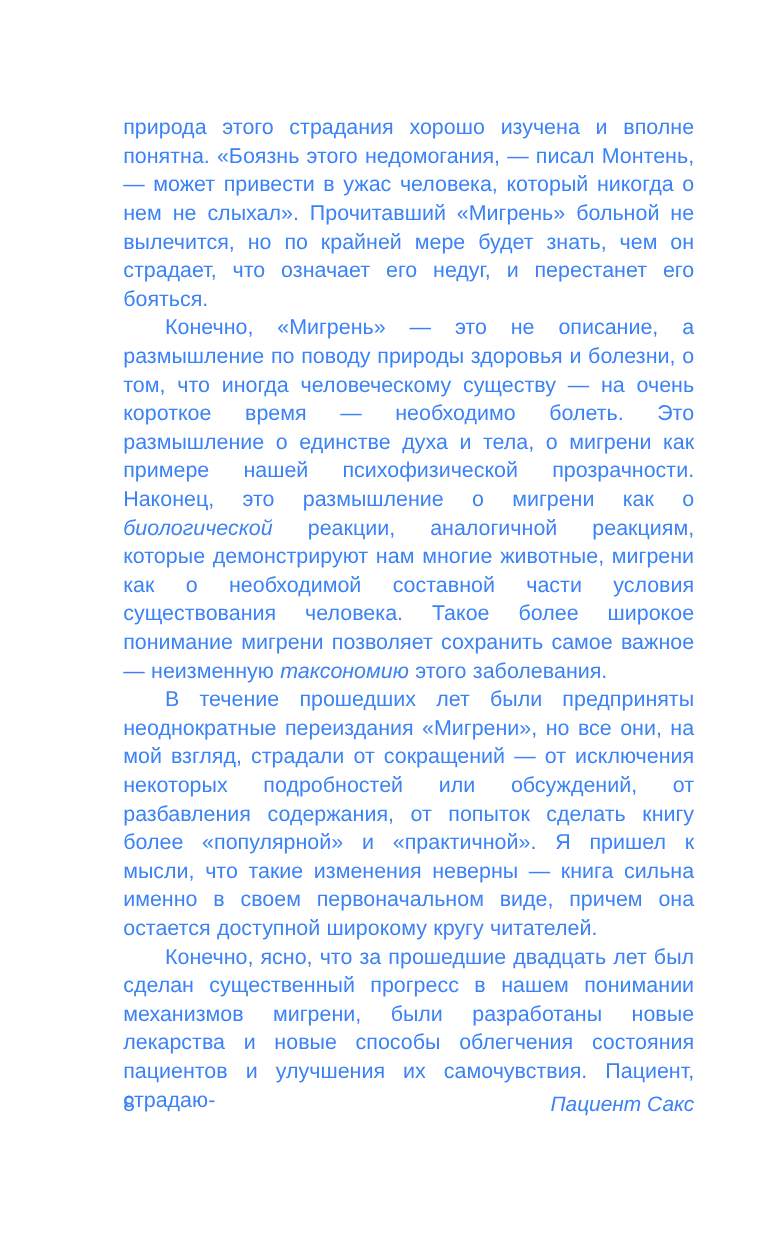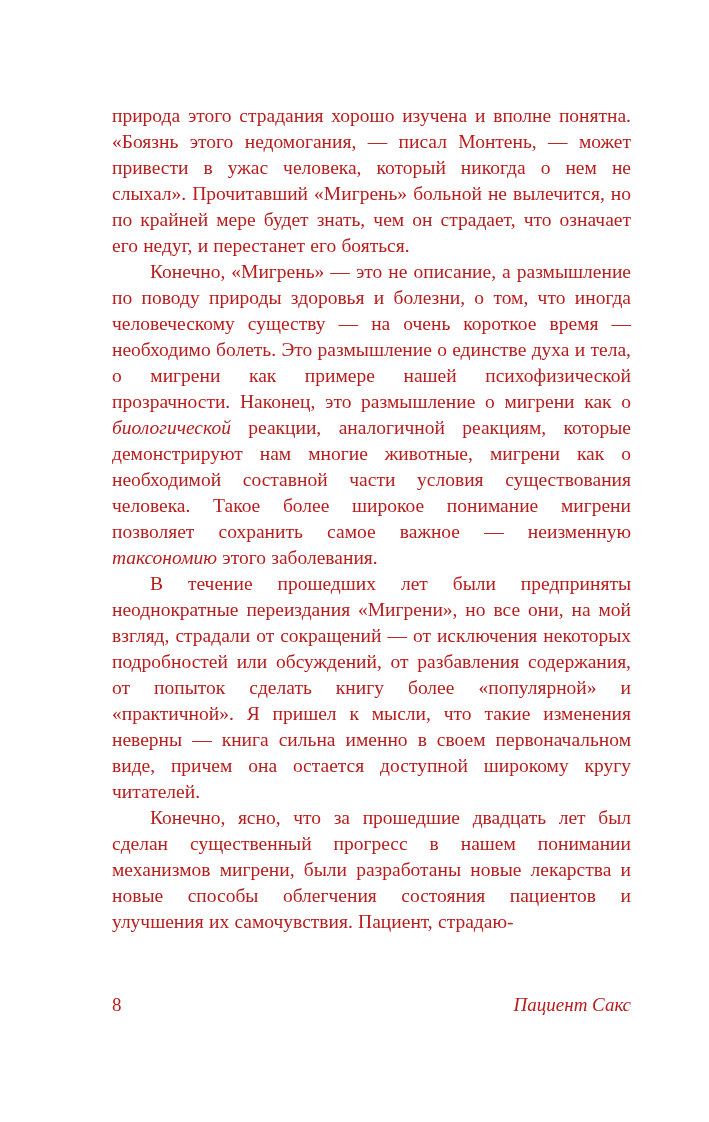--- a/index.html
+++ b/index.html
@@ -5,22 +5,22 @@
   html, body {
     margin: 0;
     padding: 0;
     background: #ffffff;
   }
   .page {
     position: relative;
     width: 709px;
     height: 1044px;
     background: #ffffff;
-    font-family: Liberation Serif, serif;
-    color: #b91c1c;
+    font-family: Liberation Sans, sans-serif;
+    color: #3b82f6;
     overflow: hidden;
   }
   .text-block {
     position: absolute;
     left: 112px;
     width: 519px;
     top: 103px;
     font-size: 19.5px;
     line-height: 26px;
     text-align: justify;

